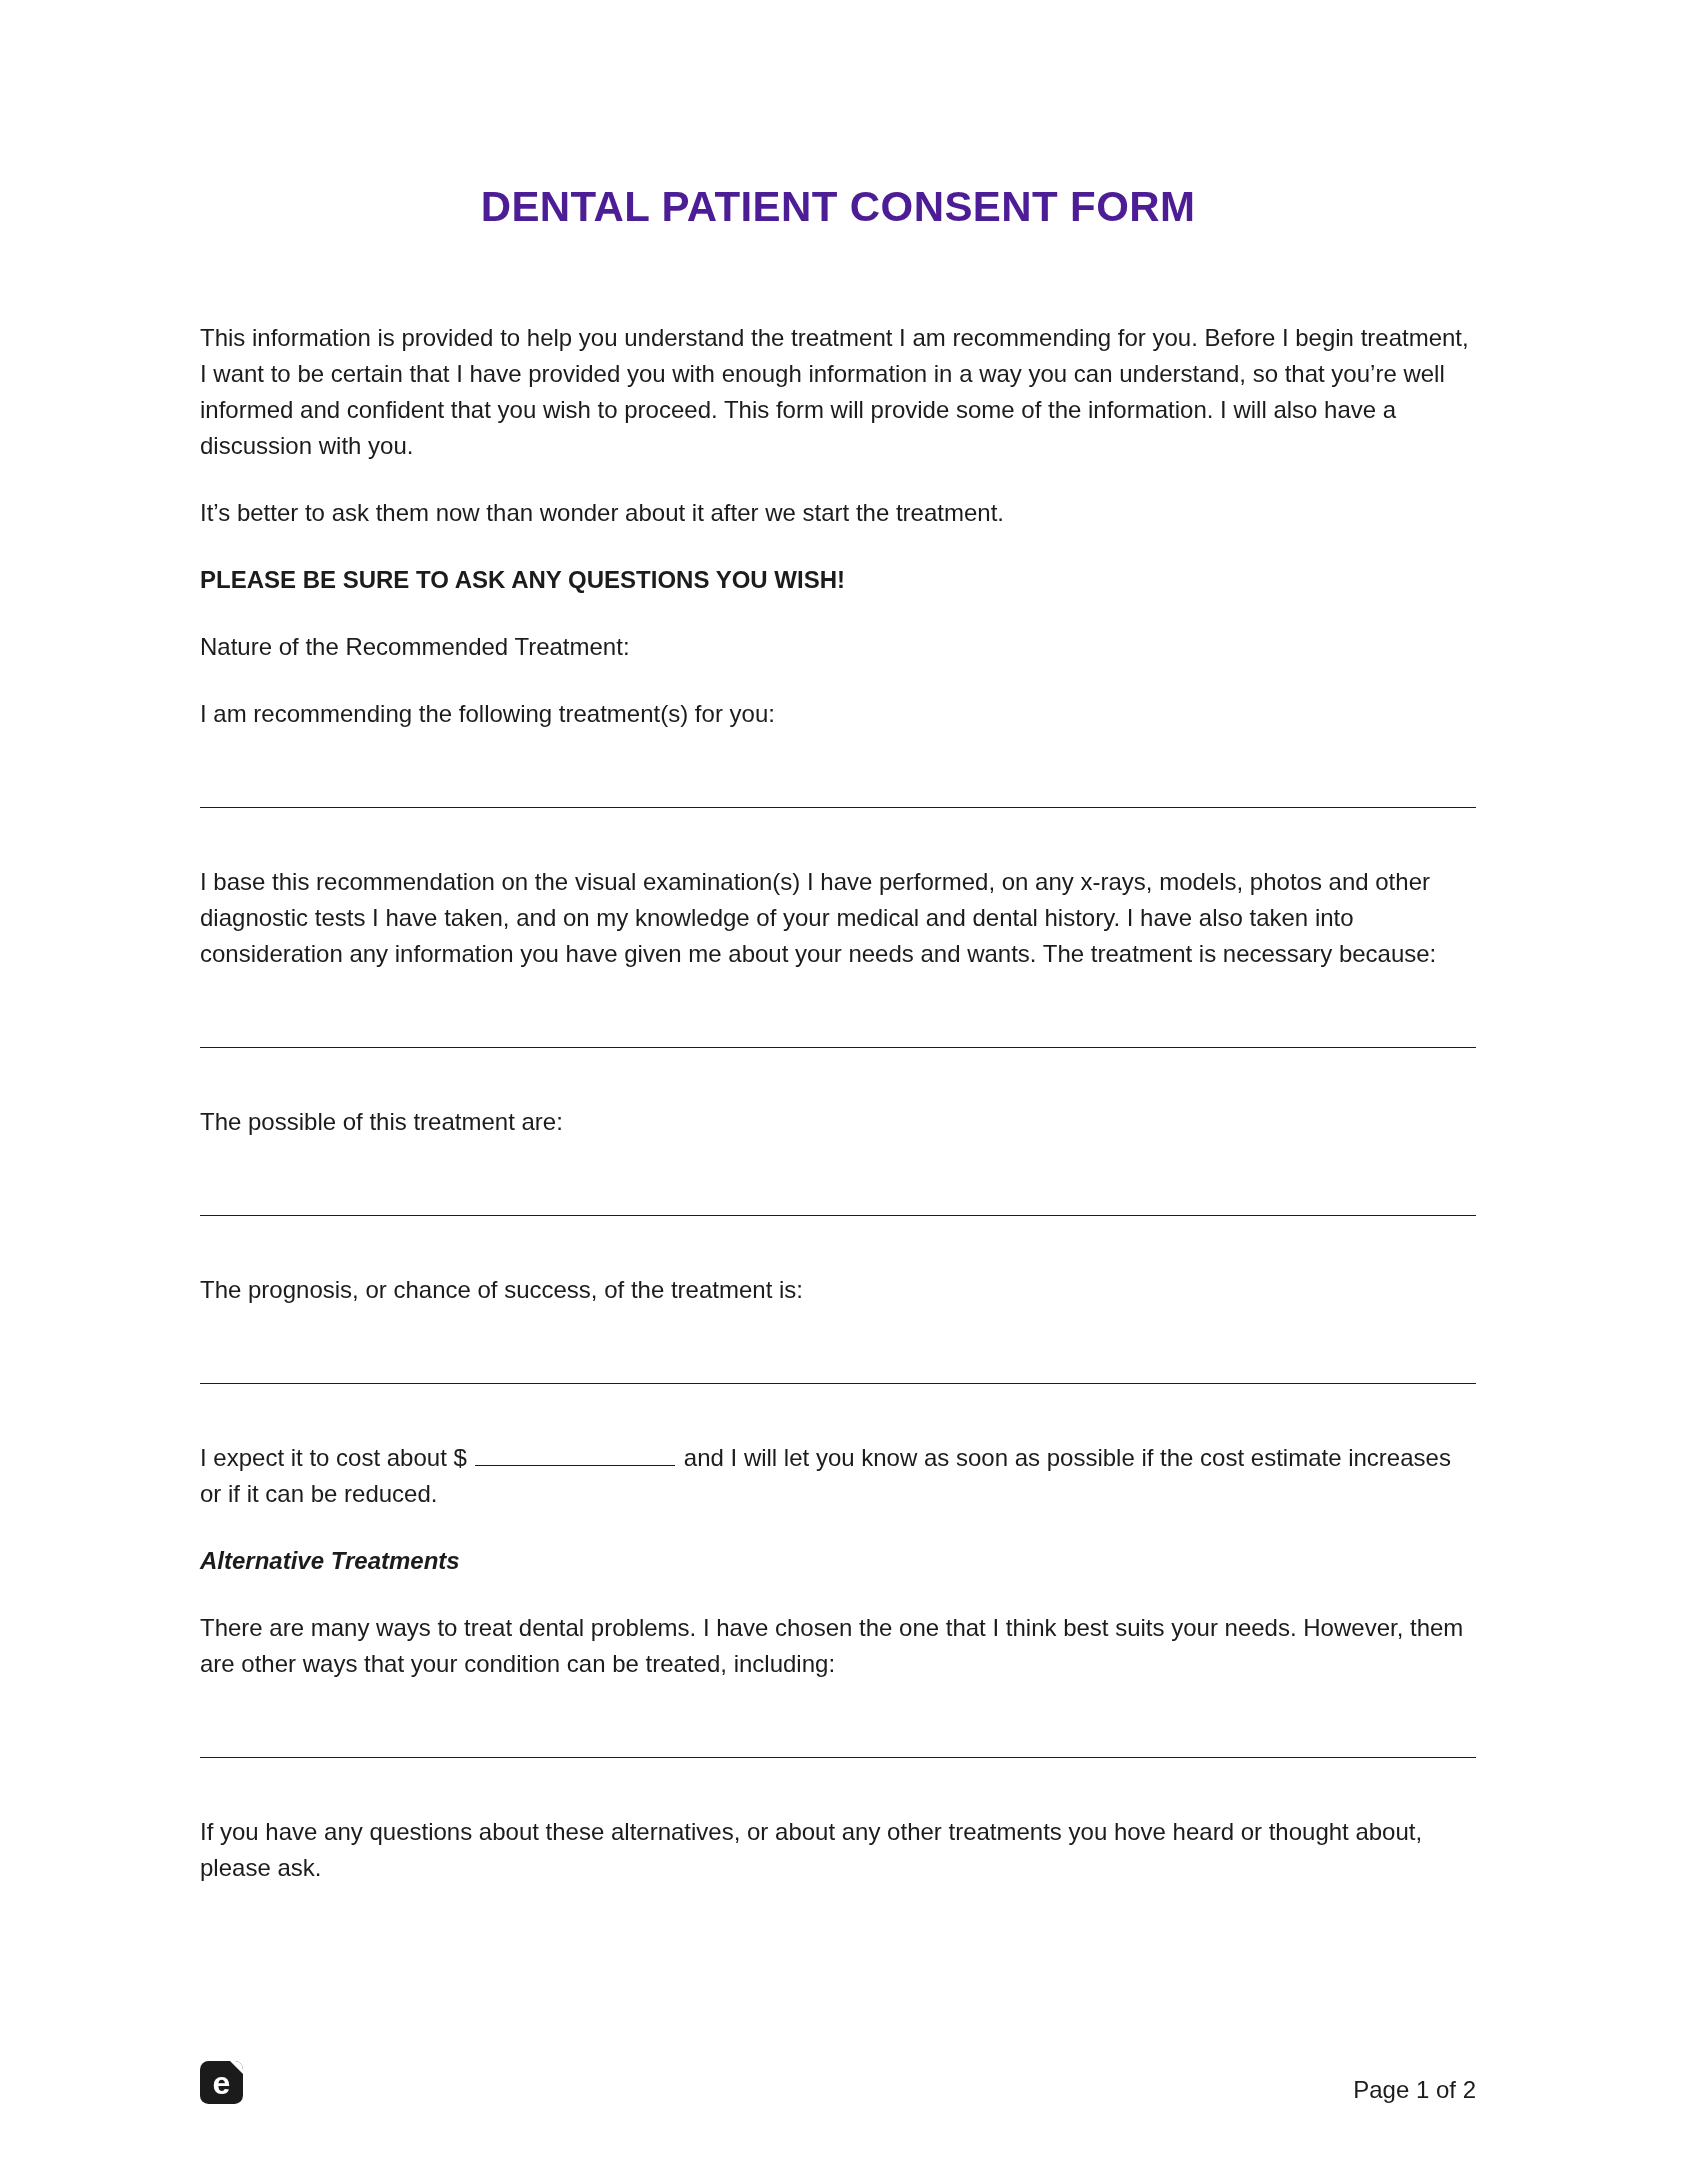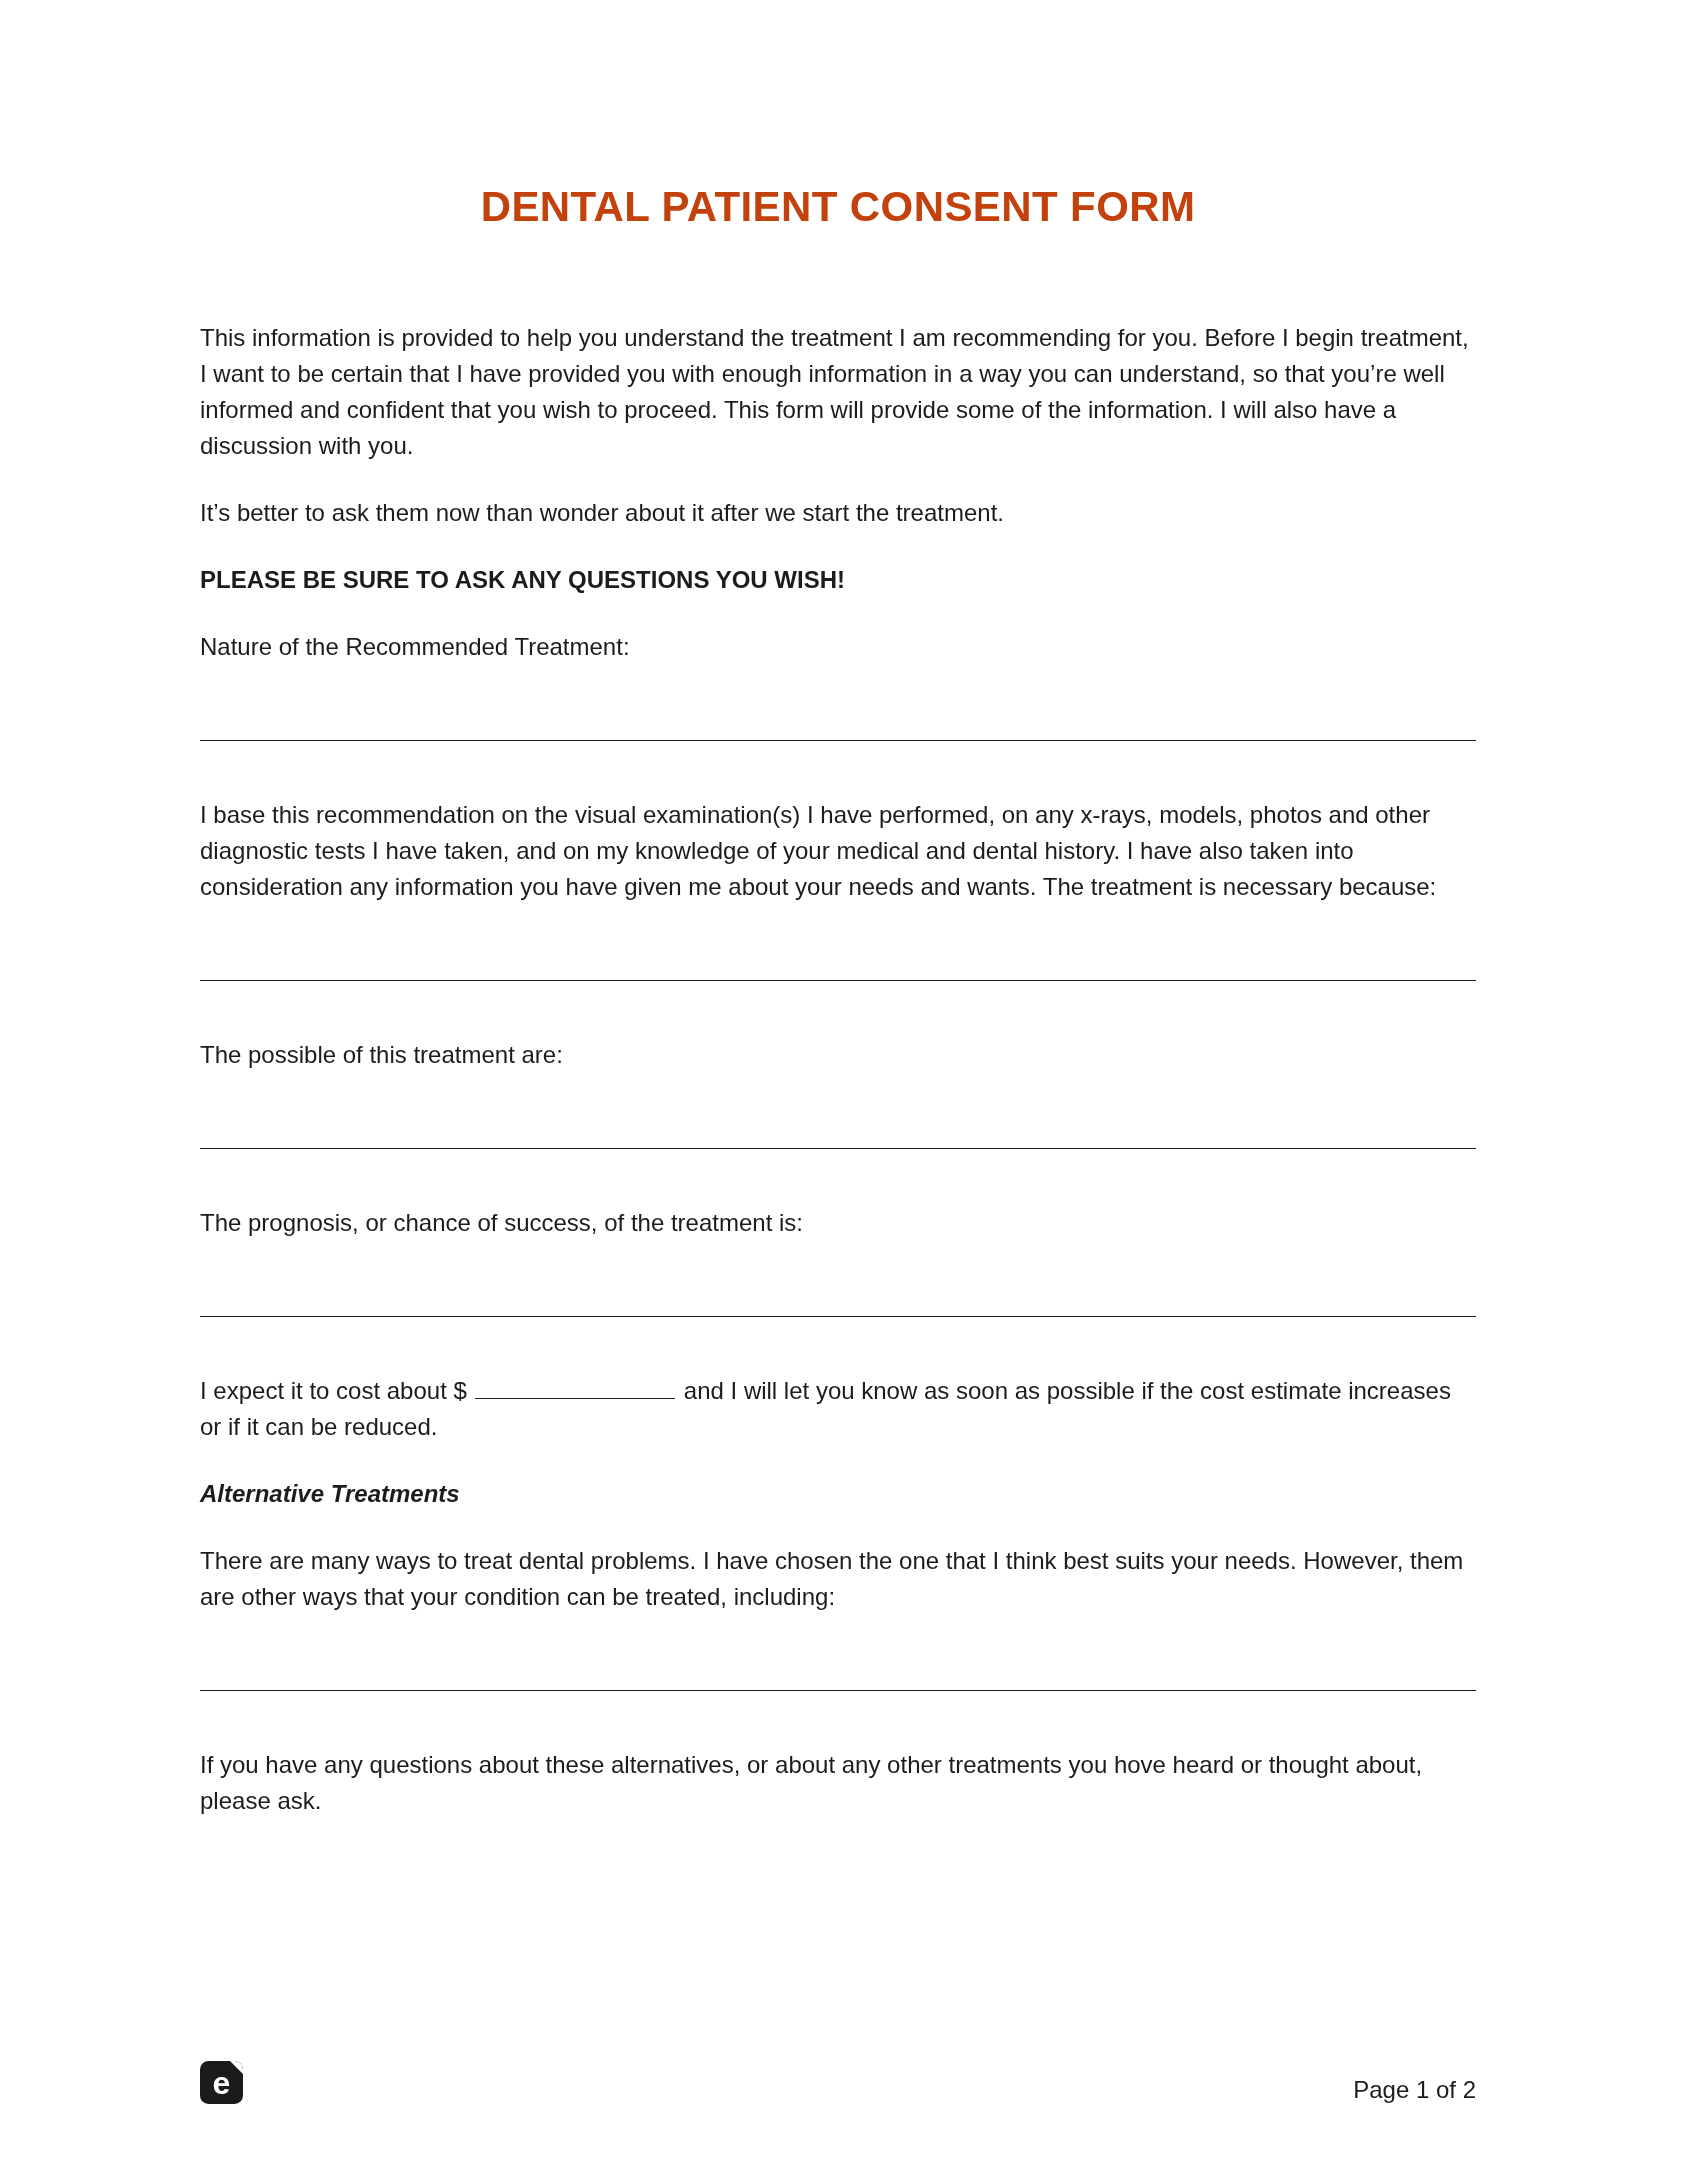--- a/index.html
+++ b/index.html
@@ -21,21 +21,21 @@
     display: flex;
     flex-direction: column;
   }
   h1.doc-title {
     font-size: 42px;
     line-height: 48px;
     font-weight: bold;
     text-align: center;
     letter-spacing: 0.4px;
     margin: 0 0 89px 0;
-    color: #c2410c;
+    color: #4c1d95;
   }
   p.para {
     margin: 0 0 31px 0;
   }
   p.para.bold {
     font-weight: bold;
   }
   p.para.bold-italic {
     font-weight: bold;
     font-style: italic;
@@ -112,20 +112,21 @@
   <h1 class="doc-title">DENTAL PATIENT CONSENT FORM</h1>
 
   <p class="para">This information is provided to help you understand the treatment I am recommending for you. Before I begin treatment, I want to be certain that I have provided you with enough information in a way you can understand, so that you’re well informed and confident that you wish to proceed. This form will provide some of the information. I will also have a discussion with you.</p>
 
   <p class="para">It’s better to ask them now than wonder about it after we start the treatment.</p>
 
   <p class="para bold">PLEASE BE SURE TO ASK ANY QUESTIONS YOU WISH!</p>
 
   <p class="para">Nature of the Recommended Treatment:</p>
 
+  <p class="para">I am recommending the following treatment(s) for you:</p>
 
   <div class="rule"></div>
 
   <p class="para">I base this recommendation on the visual examination(s) I have performed, on any x-rays, models, photos and other diagnostic tests I have taken, and on my knowledge of your medical and dental history. I have also taken into consideration any information you have given me about your needs and wants. The treatment is necessary because:</p>
 
   <div class="rule"></div>
 
   <p class="para">The possible of this treatment are:</p>
 
   <div class="rule"></div>

